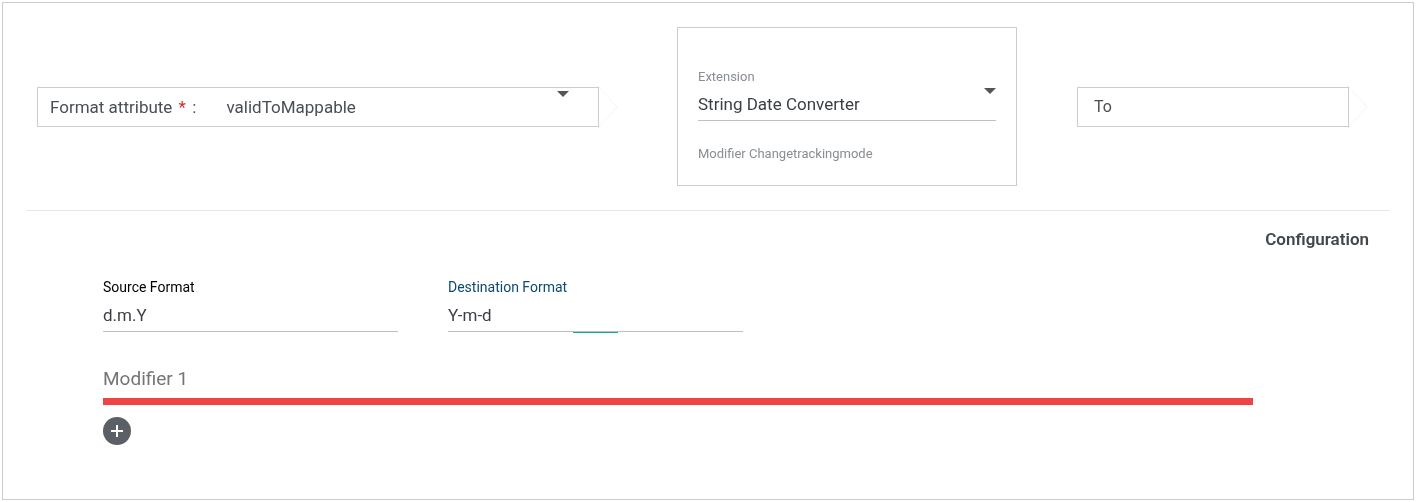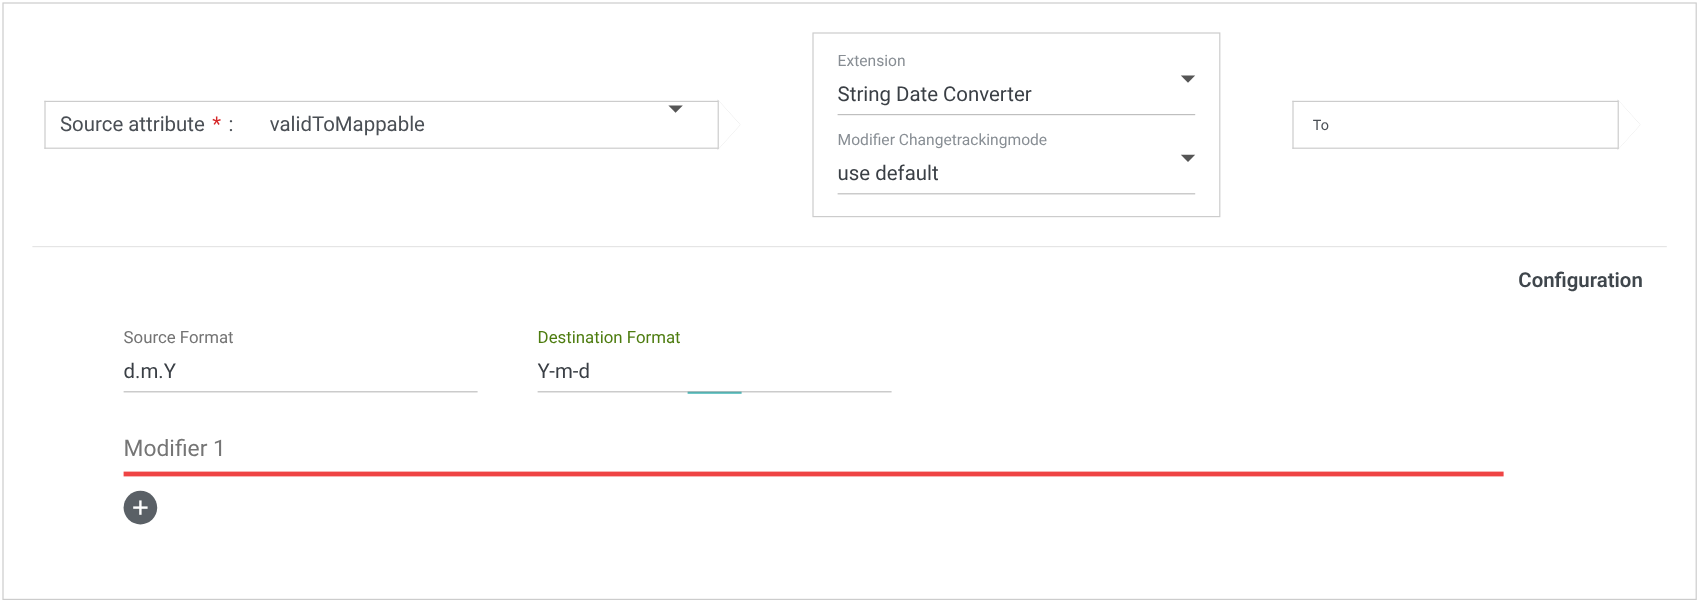--- a/index.html
+++ b/index.html
@@ -72,21 +72,21 @@
     border-bottom: 21px solid transparent;
     border-left: 19px solid #ccc;
     z-index: -1;
   }
   
   .middle-card {
     border: 1px solid #ccc;
     padding: 16px 20px 18px 20px;
     width: 340px;
   }
-  .field { margin-bottom: 14px; }
+  .field { margin-bottom: 14px; margin-top: 25px; }
   .field:last-child { margin-bottom: 0; }
   .field-label {
     font-size: 13px;
     color: #888e94;
     margin-bottom: 6px;
     display: block;
   }
   .field-select {
     display: flex;
     align-items: center;
@@ -113,21 +113,21 @@
     align-items: center;
   }
   .to-pill-body {
     border: 1px solid #ccc;
     border-right: none;
     height: 40px;
     display: flex;
     align-items: center;
     padding: 0 16px;
     flex: 1;
-    font-size: 12px;
+    font-size: 16px;
     color: #4a4f55;
   }
   hr.divider {
     border: none;
     border-top: 1px solid #e5e5e5;
     margin: 0 0 18px 0;
   }
   .config-section {
     padding: 0 20px;
   }
@@ -140,25 +140,25 @@
   }
   .config-fields {
     display: flex;
     gap: 50px;
     padding-left: 56px;
     margin-bottom: 30px;
   }
   .tf { width: 295px; }
   .tf-label {
     font-size: 14px;
-    color: #737373;
+    color: #000000;
     margin-bottom: 8px;
     display: block;
   }
-  .tf-label.active { color: #4d7c0f; }
+  .tf-label.active { color: #0c4a6e; }
   .tf-input {
     width: 100%;
     border: none;
     border-bottom: 1px solid #bfbfbf;
     font-size: 17px;
     color: #3a3f45;
     padding: 2px 0 6px 0;
     outline: none;
     font-family: inherit;
     background: transparent;
@@ -169,21 +169,21 @@
     width: 45px;
     margin: -1px auto 0 auto;
   }
   .modifier-row {
     margin-left: 56px;
     width: 1150px;
   }
   .modifier-input {
     width: 100%;
     border: none;
-    border-bottom: 4px solid #ef4444;
+    border-bottom: 7px solid #ef4444;
     font-size: 19px;
     color: #6d28d9;
     padding: 4px 0 8px 0;
     outline: none;
     font-family: inherit;
   }
   .add-btn {
     width: 28px;
     height: 28px;
     border-radius: 50%;
@@ -202,21 +202,21 @@
 </style>
 </head>
 <body>
 
 <div class="container">
 
   <div class="top-row">
 
     <div class="source-pill">
       <div class="source-pill-body">
-        <span class="label1">Source attribute</span>
+        <span class="label1">Format attribute</span>
         <span>&nbsp;</span>
         <span class="req">*</span>
         <span>&nbsp;</span>
         <span class="sep">:</span>
         <span>&nbsp;</span>
         <span class="value">validToMappable</span>
         <span class="chevron-slot">
           <span class="chev-down"></span>
         </span>
       </div>
@@ -226,24 +226,20 @@
     <div class="middle-card">
       <div class="field">
         <span class="field-label">Extension</span>
         <div class="field-select">
           <span>String Date Converter</span>
           <span><span class="chev-down"></span></span>
         </div>
       </div>
       <div class="field">
         <span class="field-label">Modifier Changetrackingmode</span>
-        <div class="field-select">
-          <span>use default</span>
-          <span><span class="chev-down"></span></span>
-        </div>
       </div>
     </div>
 
     <div class="to-pill">
       <div class="to-pill-body">
         <span>To</span>
       </div>
       <div class="arrow-right"></div>
     </div>
 

